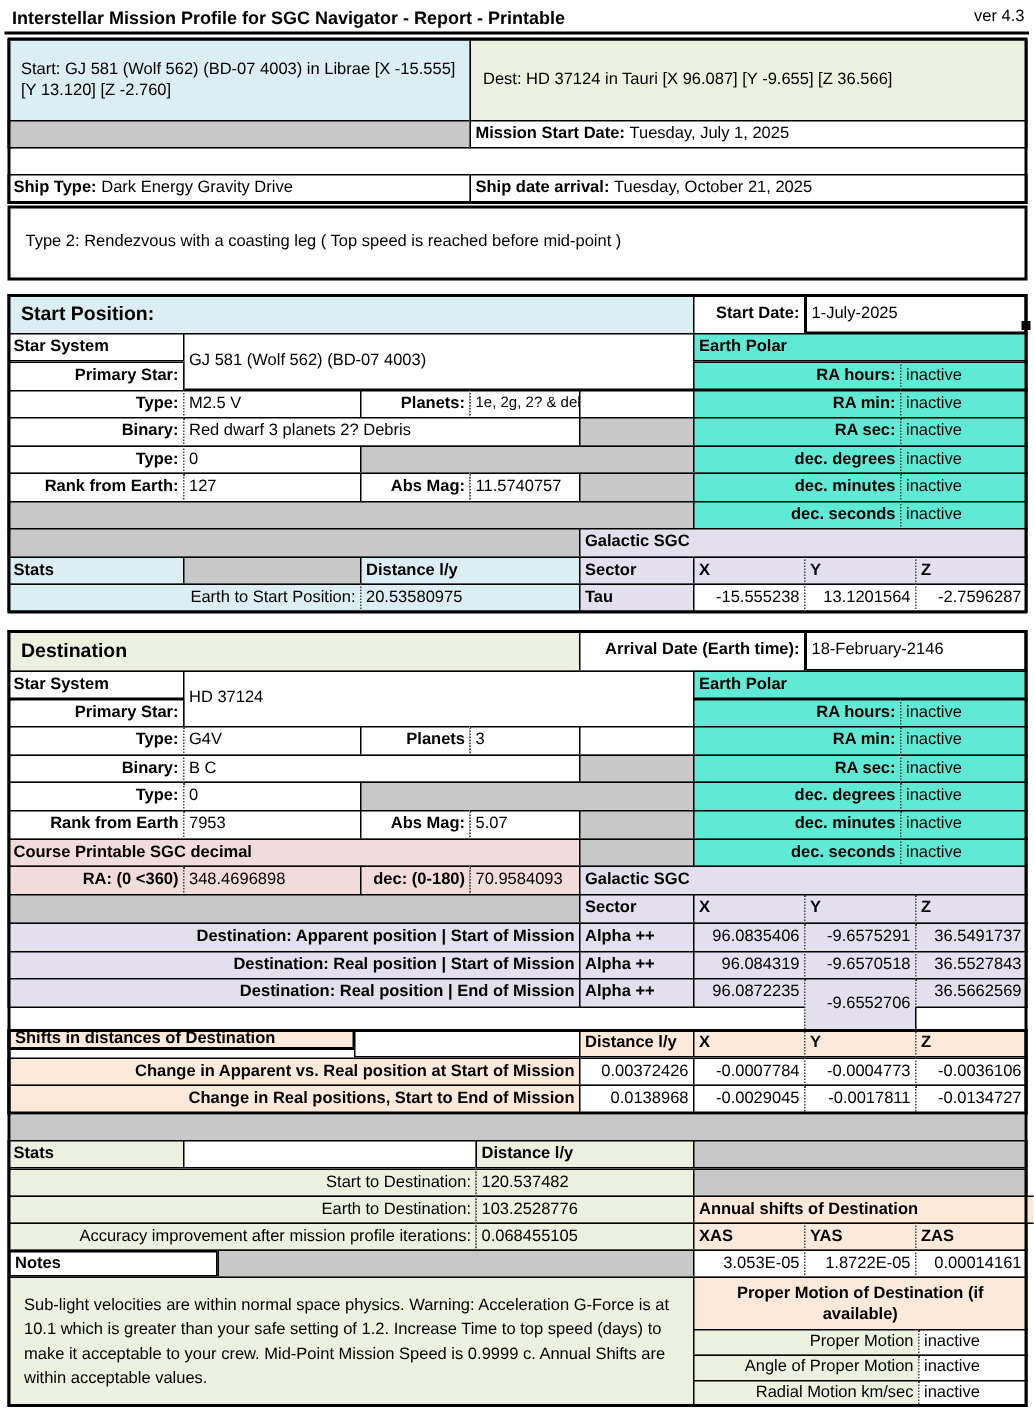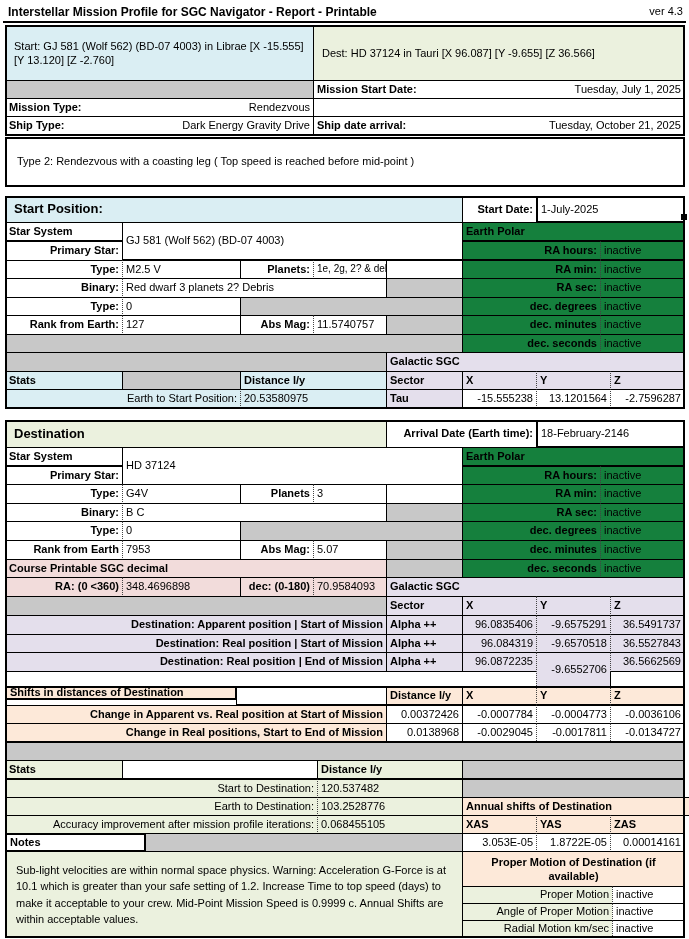--- a/index.html
+++ b/index.html
@@ -3,30 +3,30 @@
 <meta charset="utf-8">
 <style>
   html,body{margin:0;padding:0;background:#fff}
   #sheet{position:relative;width:689px;height:939px;background:#fff;
          font-family:"Liberation Sans",sans-serif;color:#000}
   .c{position:absolute;box-sizing:border-box;display:flex;align-items:center;
      padding:0 3px;font-size:11px;border:1px solid #000;background:#fff;
      overflow:hidden;white-space:nowrap;line-height:1.25}
   .b{font-weight:700}
   .r{justify-content:flex-end;text-align:right}
-  .ce{justify-content:space-between;text-align:center}
+  .ce{justify-content:flex-start;text-align:center}
   .wrap{white-space:normal}
   .nb{border:none}
   .b2{border-width:2px}
   .dl{border-left:1px dotted #444}
   .pad8{padding:0 8px}
   .grey{background:#c8c8c8}
   .blue{background:#daeef3}
   .green{background:#ebf1de}
-  .yellow{background:#15803d}
+  .yellow{background:#5eead4}
   .lav{background:#e4dfec}
   .pink{background:#f2dcdb}
   .peach{background:#fde9d9}
   .hd{font-size:13px;font-weight:700}
   .small{font-size:10px}
   .f{position:absolute;box-sizing:border-box;border:2px solid #000;
      background:transparent;pointer-events:none}
   .line{position:absolute;background:#000}
   .handle{position:absolute;width:6px;height:6px;background:#000}
 </style>
@@ -36,21 +36,20 @@
 <div id="sheet">
 
   <div class="c nb b" style="left:5px;top:3px;width:550px;height:18px;font-size:12px">Interstellar Mission Profile for SGC Navigator - Report - Printable</div>
   <div class="c nb r" style="left:560px;top:3px;width:126px;height:18px">ver 4.3</div>
   <div class="line" style="left:3px;top:21px;width:683px;height:2px"></div>
 
   <div class="c blue wrap pad8" style="left:5px;top:26px;width:309px;height:55px">Start: GJ 581 (Wolf 562) (BD-07 4003) in Librae  [X -15.555] [Y 13.120] [Z -2.760]</div>
   <div class="c green pad8" style="left:313px;top:26px;width:372px;height:55px">Dest: HD 37124 in Tauri [X 96.087] [Y -9.655] [Z 36.566]</div>
   <div class="c grey" style="left:5px;top:80px;width:309px;height:19px"></div>
   <div class="c ce" style="left:313px;top:80px;width:372px;height:19px"><span class="b">Mission Start Date:</span>&nbsp;<span>Tuesday, July 1, 2025</span></div>
-  <div class="c ce" style="left:5px;top:98px;width:309px;height:19px"><span class="b">Mission Type:</span>&nbsp;<span>Rendezvous</span></div>
   <div class="c ce" style="left:5px;top:116px;width:309px;height:20px"><span class="b">Ship Type:</span>&nbsp;<span>Dark Energy Gravity Drive</span></div>
   <div class="c ce" style="left:313px;top:116px;width:372px;height:20px"><span class="b">Ship date arrival:</span>&nbsp;<span>Tuesday, October 21, 2025</span></div>
   <div class="f" style="left:5px;top:25px;width:680px;height:111px"></div>
 
   <div class="c nb" style="left:14px;top:138px;width:660px;height:47px">Type 2: Rendezvous with a coasting leg ( Top speed is reached before mid-point )</div>
   <div class="f" style="left:5px;top:137px;width:680px;height:50px"></div>
 
   <div class="c blue hd pad8" style="left:5px;top:196px;width:458px;height:27px">Start Position:</div>
   <div class="c b r" style="left:462px;top:196px;width:75px;height:27px">Start Date:</div>
   <div class="c ce b2" style="left:536px;top:196px;width:149px;height:27px">1-July-2025</div>

